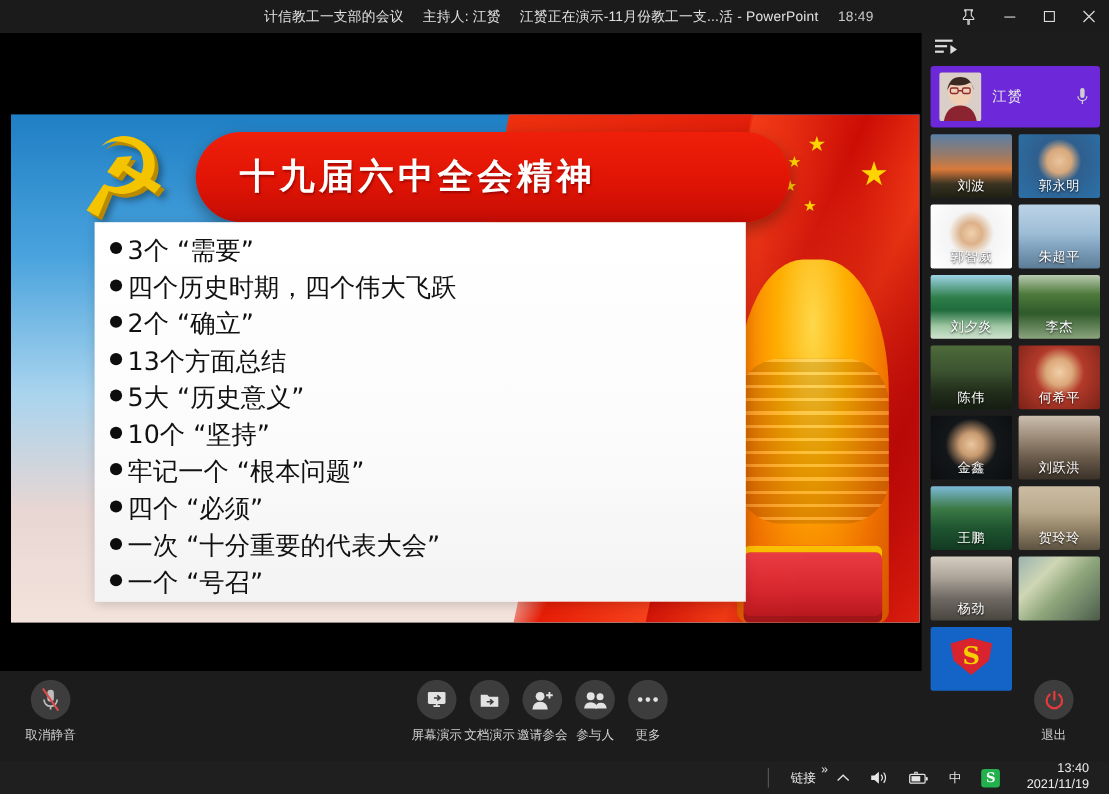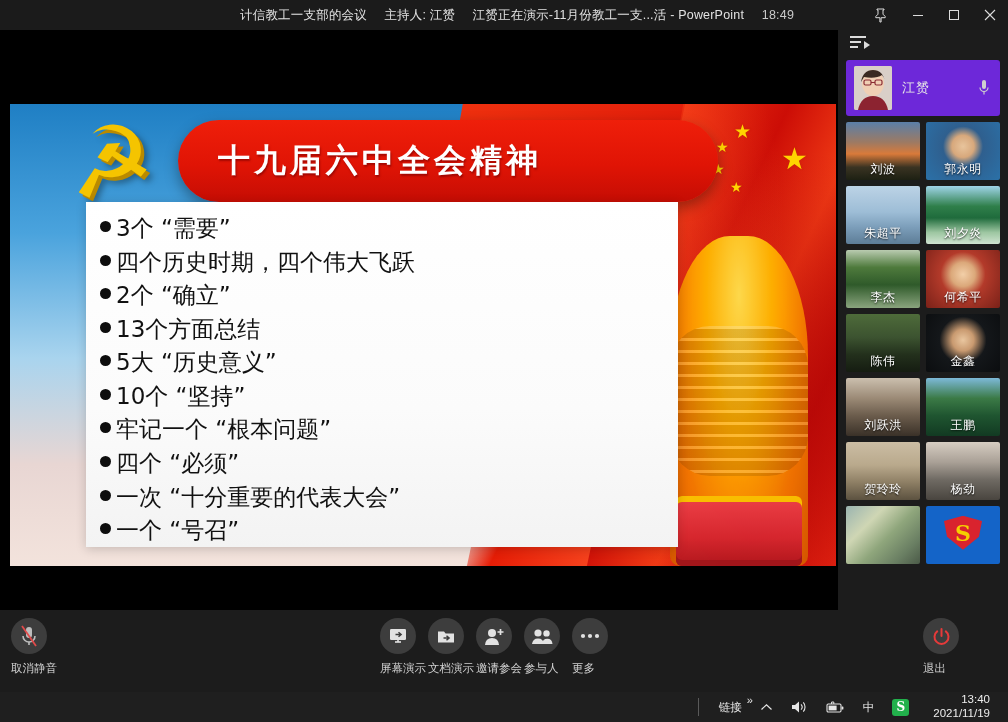--- a/index.html
+++ b/index.html
@@ -198,21 +198,21 @@
     content:"S"; color:#f5d000; font-weight:bold; font-size:22px;
     font-family:"DejaVu Serif", serif; line-height:1;
   }
 
   
   .controlbar {
     position: absolute; left: 0; top: 610px; width: 838px; height: 82px;
     background: #1c1c1c;
   }
   .ctl {
-    position: absolute; display: flex; flex-direction: column; 
+    position: absolute; display: flex; flex-direction: column; align-items: center;
     cursor: pointer; width: 70px;
   }
   .ctl .circle {
     width: 36px; height: 36px; border-radius: 50%; background: #3d3d3d;
     display: flex; align-items: center; justify-content: center;
   }
   .ctl .lbl { color: #cfcfcf; font-size: 11.5px; margin-top: 7px; white-space: nowrap; }
   .ctl.exit .circle { background: #3d3d3d; }
   .ctl.exit .lbl { color: #cfcfcf; }
   .center-ctls { position:absolute; left: 380px; top: 8px; display: flex; gap: 14px; }
@@ -380,34 +380,37 @@
       </div>
     </div>
 
     <div class="tile-grid">
       <div class="tile ph-sunset">
           <div class="tile-name">刘波</div>
         </div>
       <div class="tile ph-portrait-b">
           <div class="tile-name">郭永明</div>
         </div>
+      <div class="tile ph-portrait-w">
+          <div class="tile-name">郭智威</div>
+        </div>
       <div class="tile ph-birds">
           <div class="tile-name">朱超平</div>
         </div>
       <div class="tile ph-lake">
           <div class="tile-name">刘夕炎</div>
         </div>
       <div class="tile ph-trees">
           <div class="tile-name">李杰</div>
         </div>
+      <div class="tile ph-man-green">
+          <div class="tile-name">陈伟</div>
+        </div>
       <div class="tile ph-portrait-r">
           <div class="tile-name">何希平</div>
-        </div>
-      <div class="tile ph-man-green">
-          <div class="tile-name">陈伟</div>
         </div>
       <div class="tile ph-portrait-k">
           <div class="tile-name">金鑫</div>
         </div>
       <div class="tile ph-office">
           <div class="tile-name">刘跃洪</div>
         </div>
       <div class="tile ph-forest">
           <div class="tile-name">王鹏</div>
         </div>

